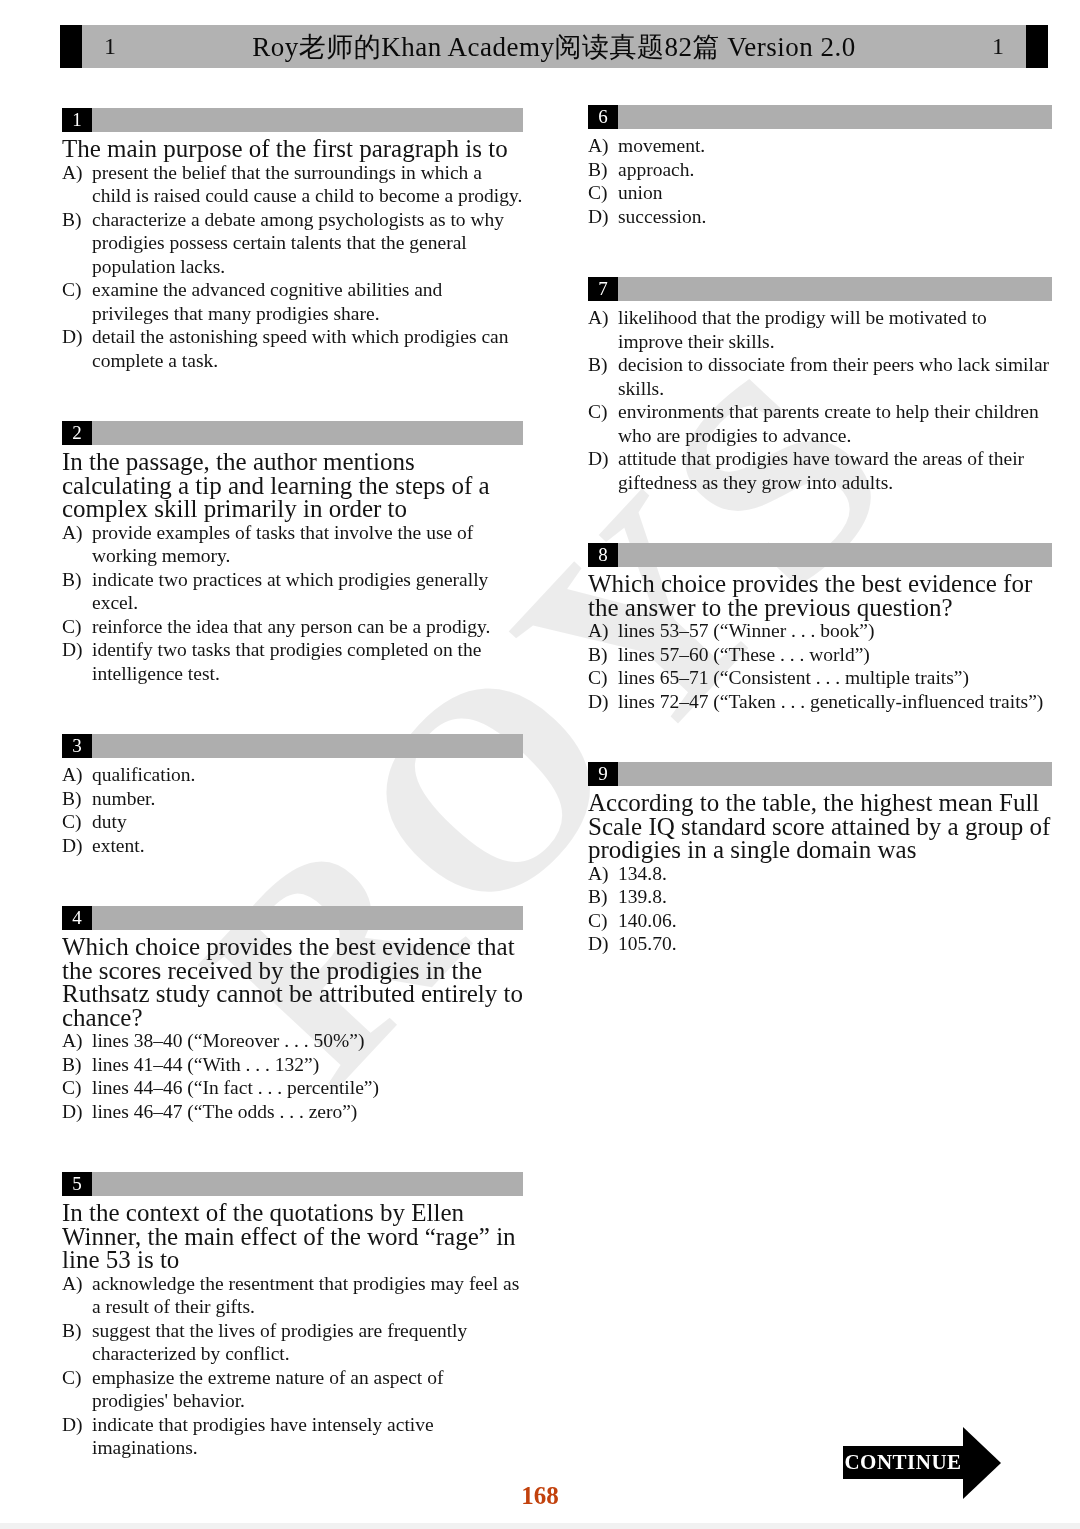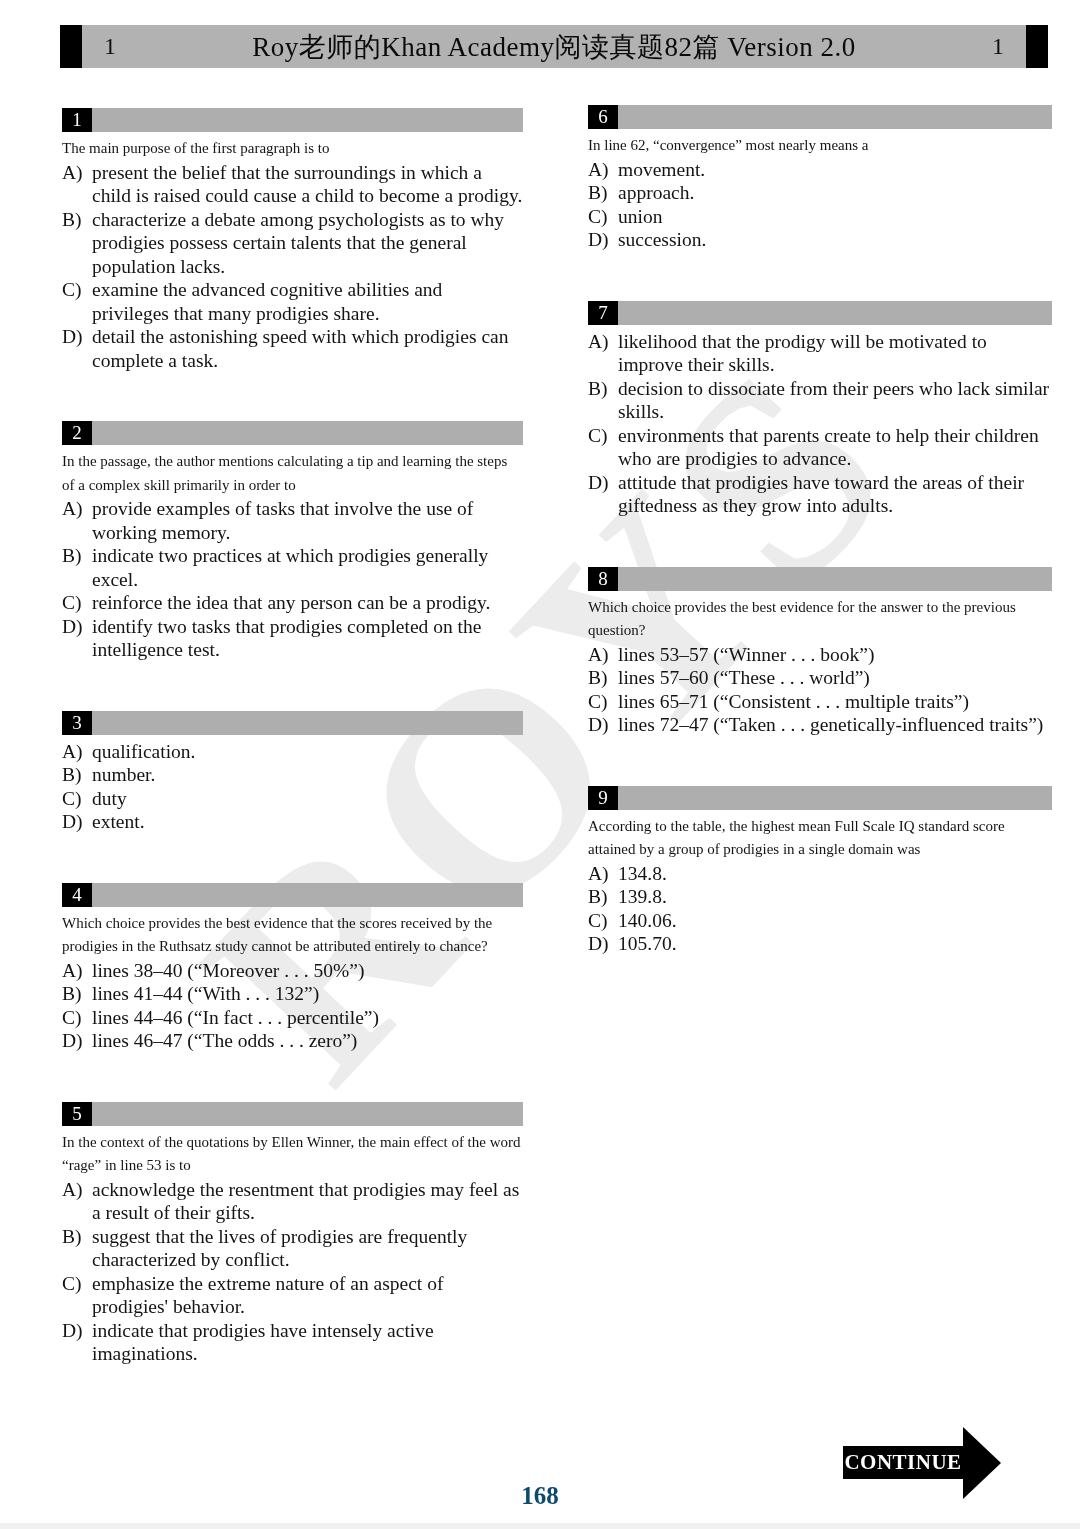--- a/index.html
+++ b/index.html
@@ -62,34 +62,34 @@
   }
   .qnum {
     display:inline-block;
     width:30px; height:24px;
     background:#000; color:#fff;
     font-size:19px; line-height:24px;
     text-align:center;
     vertical-align:top;
   }
   .stem {
-    font-size:15px; line-height:23.5px;
+    font-size:25px; line-height:23.5px;
   }
   .option {
     position:relative;
     padding-left:30px;
     font-size:19.5px; line-height:23.5px;
   }
   .option .letter { position:absolute; left:0; top:0; }
 
   
   .page-num {
     position:absolute; left:0; top:1482px;
     width:1080px; text-align:center;
-    font-size:25px; font-weight:bold; color:#0c4a6e;font-family:Liberation Serif, serif;
+    font-size:25px; font-weight:bold; color:#c2410c;font-family:Liberation Serif, serif;
   }
   .continue { position:absolute; left:843px; top:1446px; }
   .continue .label-box {
     width:120px; height:33px;
     background:#000;
     display:flex; align-items:center; justify-content:center;
   }
   .continue .label-box span {
     color:#fff; font-weight:bold; font-size:21px; letter-spacing:0.5px;
   }
@@ -261,21 +261,20 @@
     <span class="text">indicate that prodigies have intensely active imaginations.</span>
   </div>
 </div>
   </div>
 </section>
   <section class="col col-right">
   <div class="question">
     <div class="qbar">
       <span class="qnum">6</span>
     </div>
-    <div class="stem">In line 62, “convergence” most nearly means a</div>
     <div class="options">
   <div class="option">
     <span class="letter">A)</span>
     <span class="text">movement.</span>
   </div>
 
   <div class="option">
     <span class="letter">B)</span>
     <span class="text">approach.</span>
   </div>

